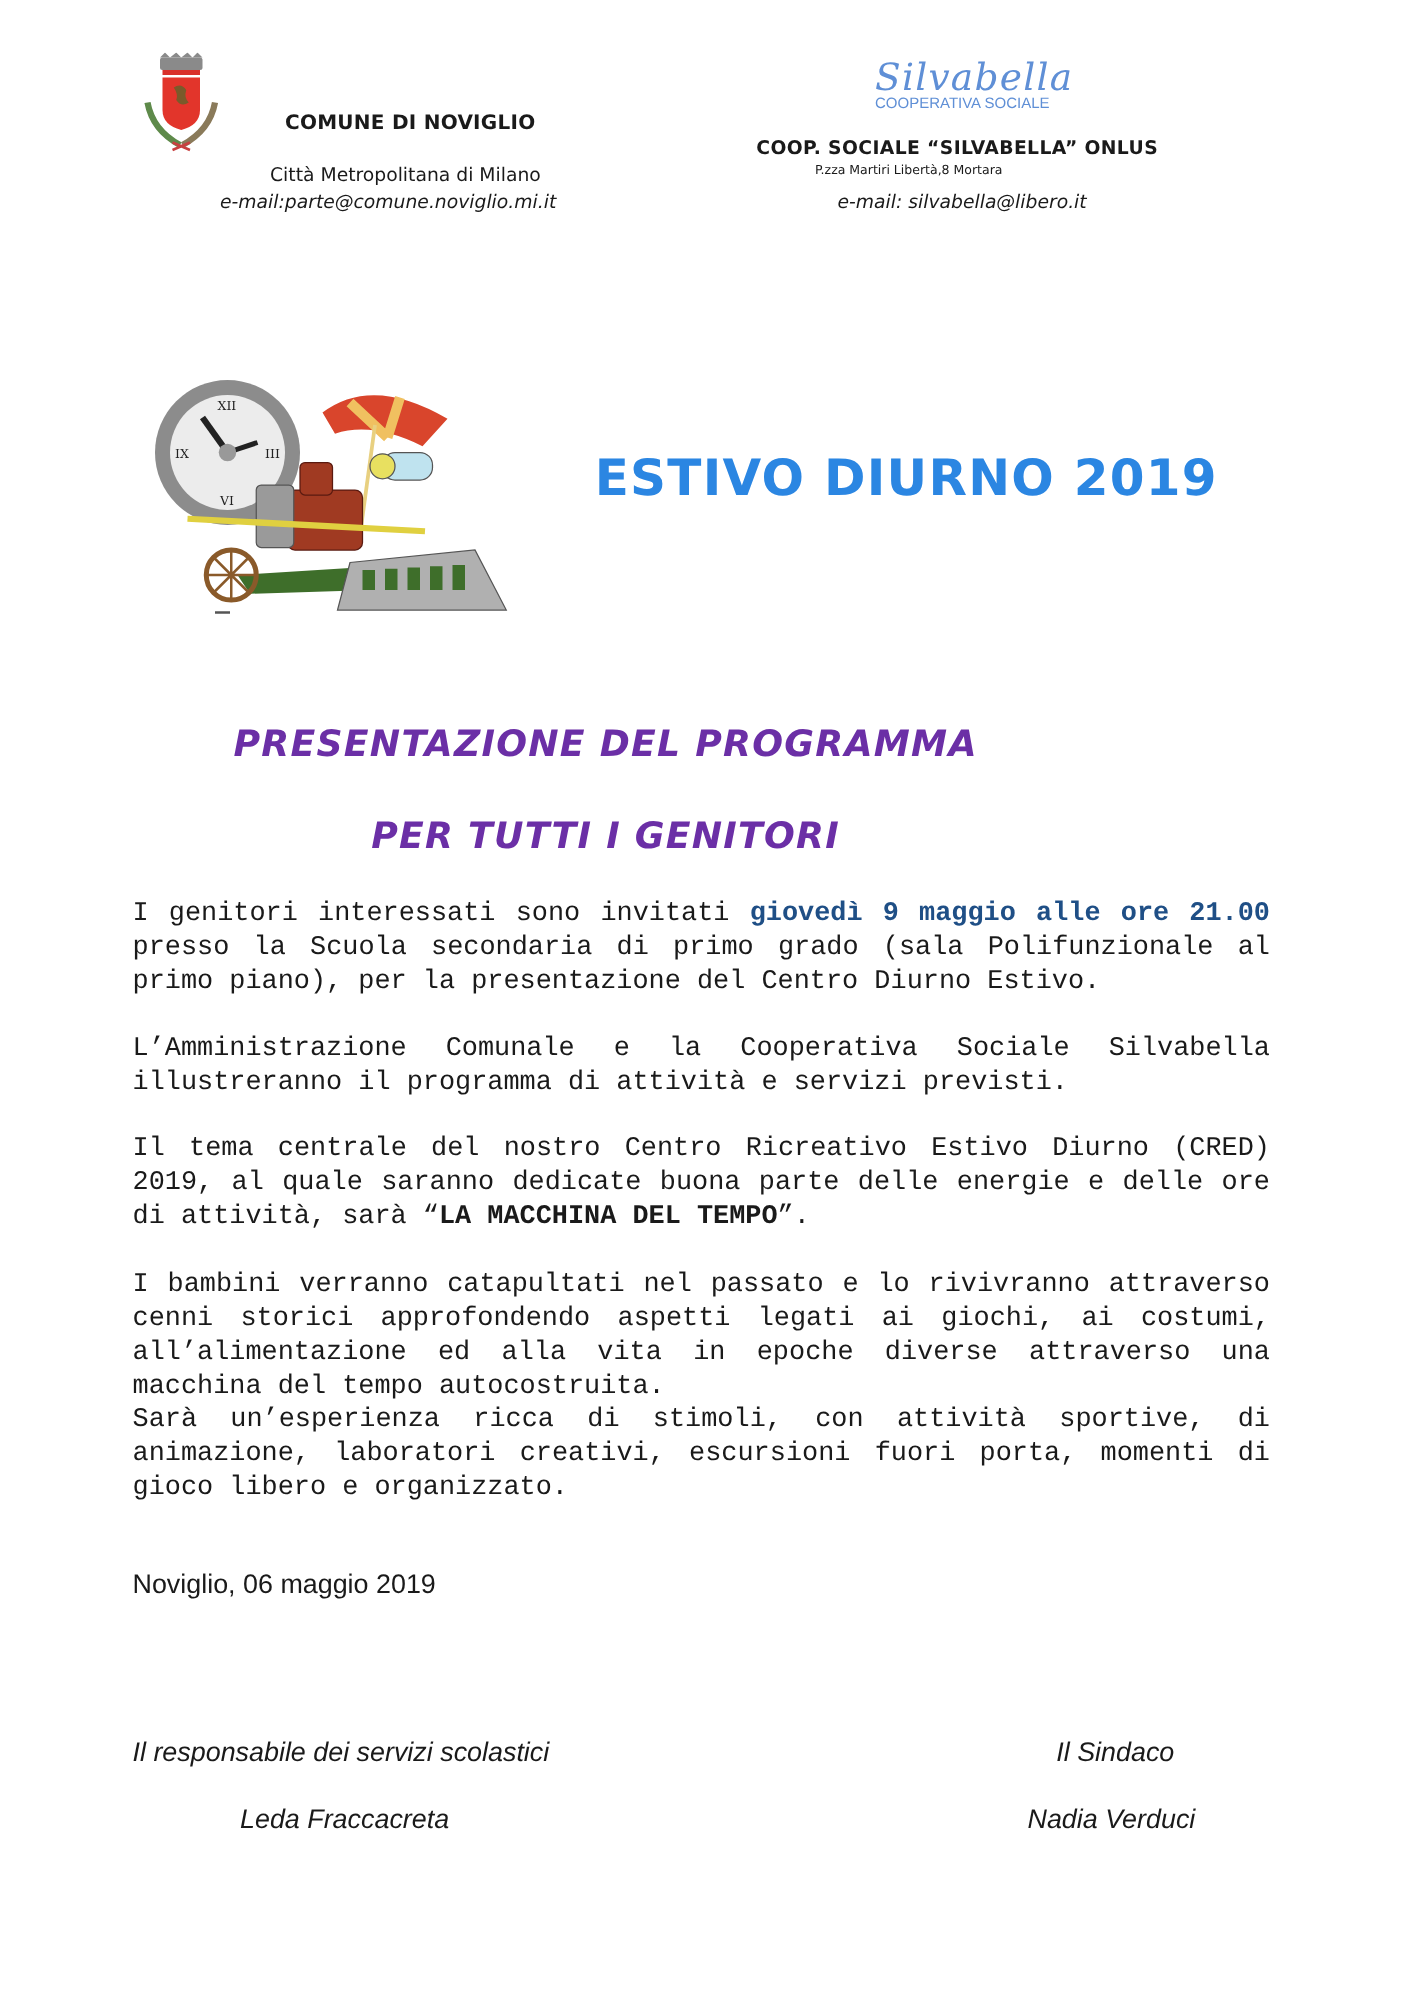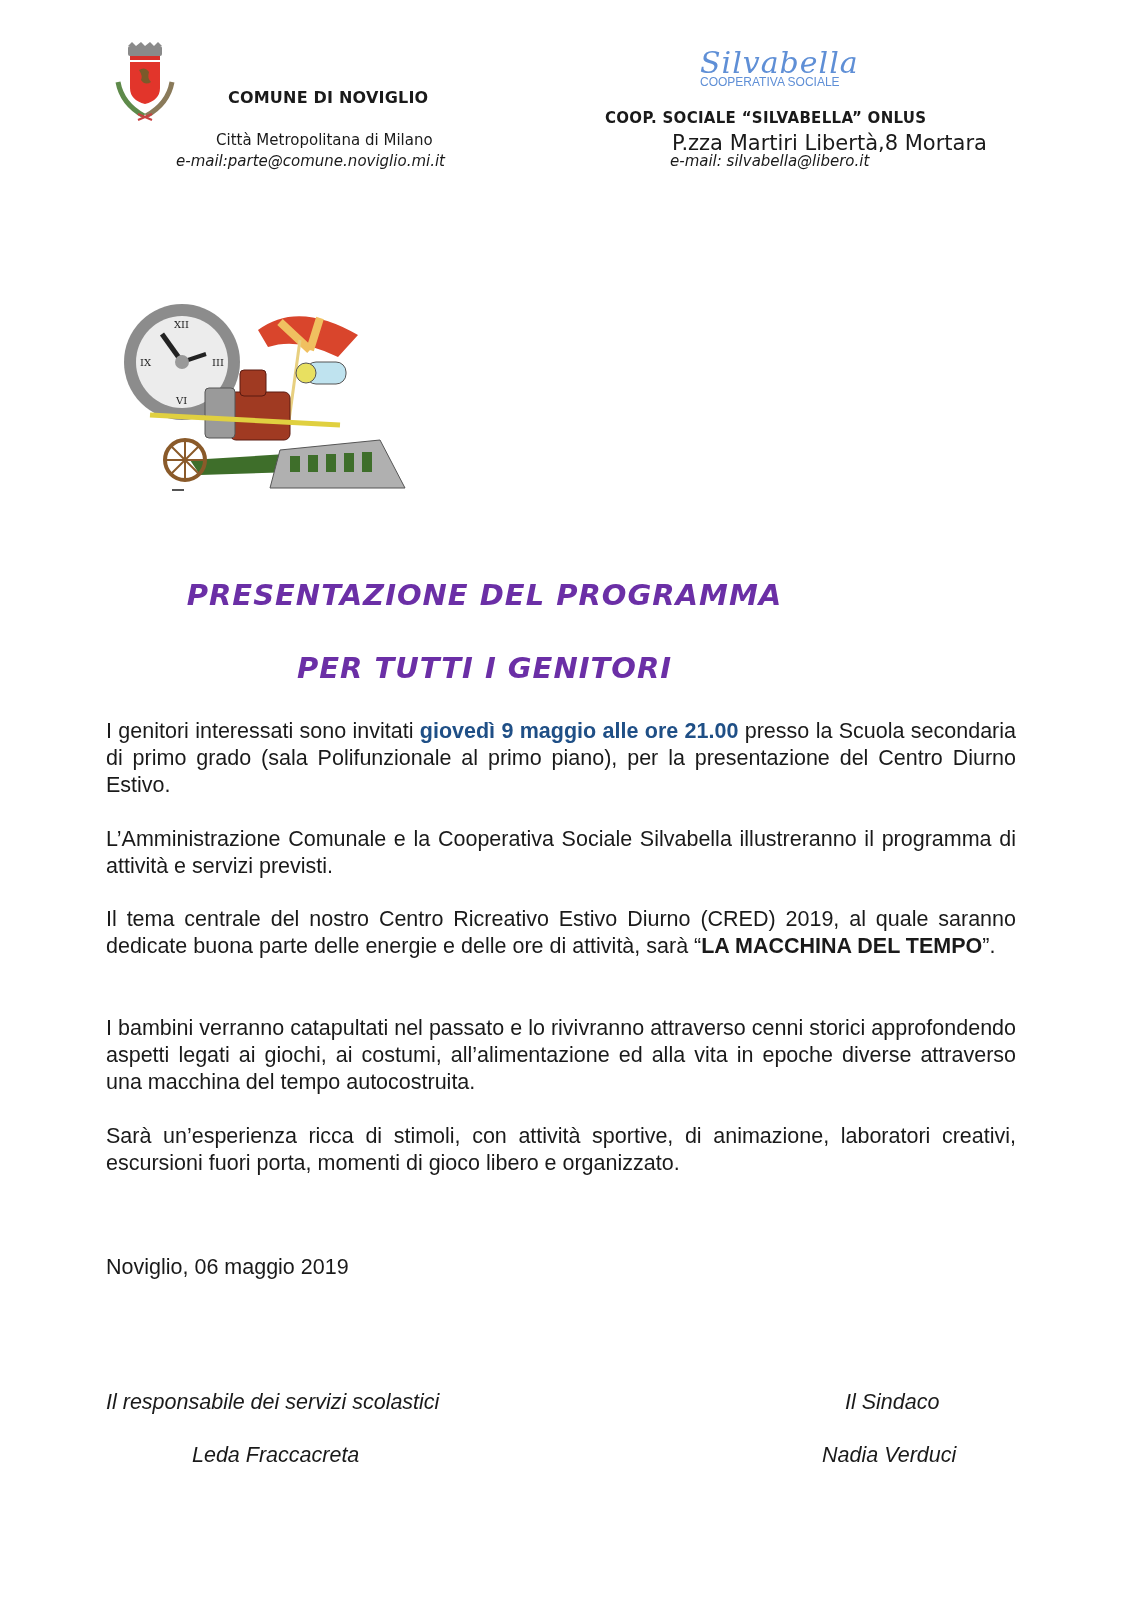--- a/index.html
+++ b/index.html
@@ -11,36 +11,36 @@
   .coat { left: 110px; top: 42px; width: 70px; height: 84px; }
   .comune-name { left: 228px; top: 88px; font-size: 16px; font-weight: bold; letter-spacing: 0.2px; }
   .comune-sub { left: 216px; top: 131px; font-size: 15px; }
   .comune-mail { left: 176px; top: 152px; font-size: 15px; font-style: italic; }
 
   
   .silva-logo { left: 700px; top: 48px; width: 170px; text-align: left; }
   .silva-script { font-family: "DejaVu Serif", serif; font-style: italic; font-size: 30px; color: #5f8fd6; line-height: 30px; letter-spacing: 1px; }
   .silva-coop { font-family: "Liberation Sans", sans-serif; font-size: 12px; color: #5f8fd6; line-height: 12px; margin-top: -2px; }
   .silva-name { left: 605px; top: 109px; font-size: 15px; font-weight: bold; letter-spacing: 0.3px; }
-  .silva-addr { left: 672px; top: 131px; font-size: 21px; }
+  .silva-addr { left: 652px; top: 131px; font-size: 10px; }
   .silva-mail { left: 670px; top: 152px; font-size: 15px; font-style: italic; }
 
   
   .machine { left: 110px; top: 300px; width: 300px; height: 200px; }
   .hero-title { left: 455px; top: 352px; width: 540px; text-align: center;
                 font-family: "DejaVu Sans", sans-serif; font-weight: bold; font-size: 40px;
                 line-height: 62px; color: #2b86e2; letter-spacing: 1px; }
 
   .sub-title { left: 0; width: 969px; text-align: center; color: #6b2fa6;
                font-weight: bold; font-style: italic; font-size: 29px; letter-spacing: 1px; }
   .sub1 { top: 578px; }
   .sub2 { top: 651px; }
 
   
-  .para { left: 106px; width: 910px; font-family: Liberation Sans, sans-serif; font-size: 21.5px;
+  .para { left: 106px; width: 910px; font-family: Liberation Mono, monospace; font-size: 21.5px;
           line-height: 27px; text-align: justify; color: #1a1a1a; }
   .p1 { top: 718px; }
   .p2 { top: 826px; }
   .p3 { top: 906px; }
   .p4 { top: 1015px; }
   .p5 { top: 1123px; }
   .hl { color: #1f4f86; font-weight: bold; }
   .strong { font-weight: bold; }
 
   .date { left: 106px; top: 1255px; font-family: "Liberation Sans", sans-serif; font-size: 21.5px; }
@@ -107,20 +107,21 @@
         <rect x="180" y="156" width="10" height="16"></rect>
         <rect x="198" y="155" width="10" height="17"></rect>
         <rect x="216" y="154" width="10" height="18"></rect>
         <rect x="234" y="153" width="10" height="19"></rect>
         <rect x="252" y="152" width="10" height="20"></rect>
       </g>
     <line x1="62" y1="190" x2="74" y2="190" stroke="#555" stroke-width="2"></line>
   </svg>
 </div>
 <div class="abs hero-title">
+  <div>ESTIVO DIURNO 2019</div>
 </div>
 
 <div class="abs sub-title sub1">PRESENTAZIONE DEL PROGRAMMA</div>
 <div class="abs sub-title sub2">PER TUTTI I GENITORI</div>
 
 <div class="abs para p1"><span>I genitori interessati sono invitati </span><span class="hl">giovedì 9 maggio alle ore 21.00</span><span> presso la Scuola secondaria di primo grado (sala Polifunzionale al primo piano), per la presentazione del Centro Diurno Estivo.</span></div>
 <div class="abs para p2">L’Amministrazione Comunale e la Cooperativa Sociale Silvabella illustreranno il programma di attività e servizi previsti.</div>
 <div class="abs para p3"><span>Il tema centrale del nostro Centro Ricreativo Estivo Diurno (CRED) 2019, al quale saranno dedicate buona parte delle energie e delle ore di attività, sarà “</span><span class="strong">LA MACCHINA DEL TEMPO</span><span>”.</span></div>
 <div class="abs para p4">I bambini verranno catapultati nel passato e lo rivivranno attraverso cenni storici approfondendo aspetti legati ai giochi, ai costumi, all’alimentazione ed alla vita in epoche diverse attraverso una macchina del tempo autocostruita.</div>
 <div class="abs para p5"> Sarà un’esperienza ricca di stimoli, con attività sportive, di animazione, laboratori creativi, escursioni fuori porta, momenti di gioco libero e organizzato.</div>

